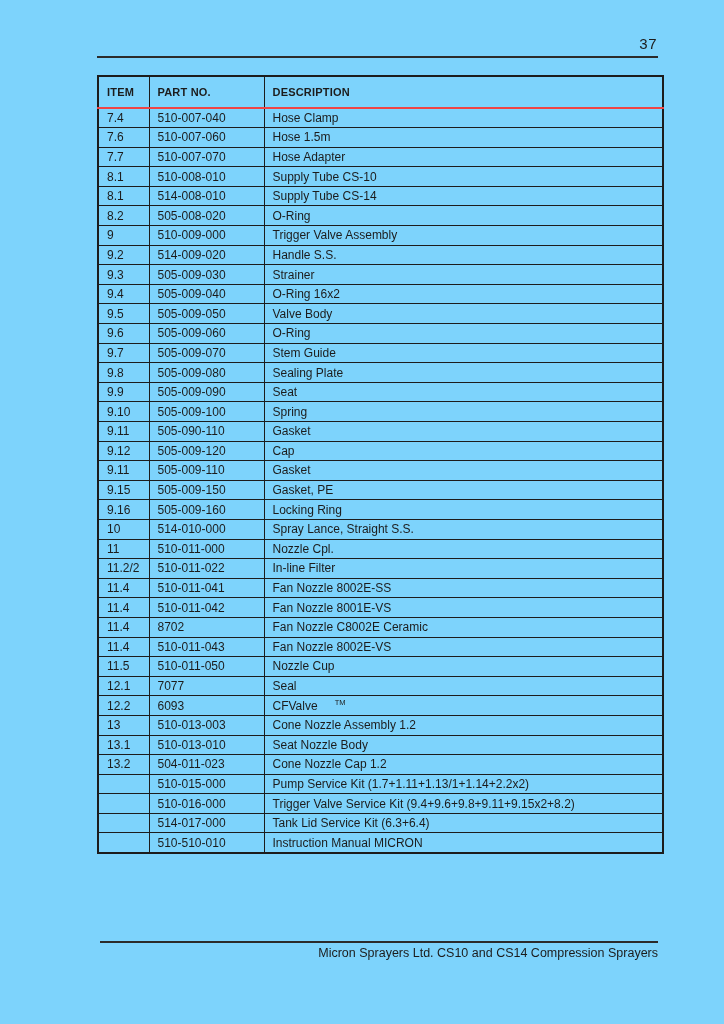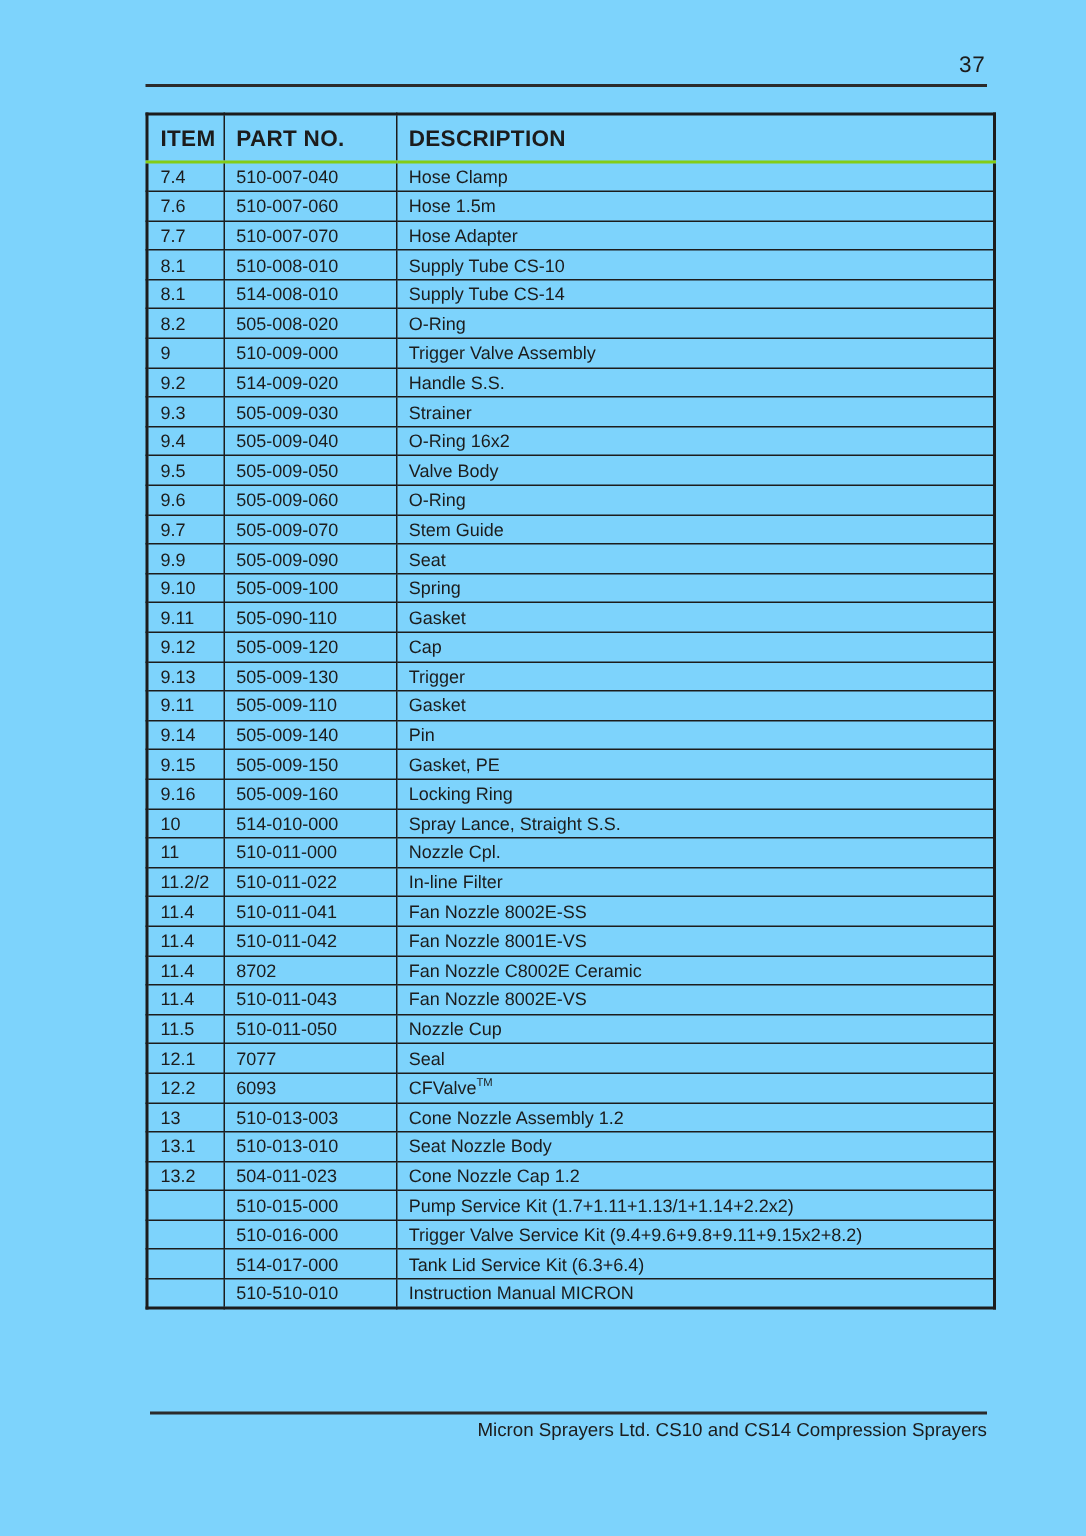--- a/index.html
+++ b/index.html
@@ -43,31 +43,32 @@
   .parts-table th, .parts-table td {
     border: 1px solid #1c1c1c;
     text-align: left;
     vertical-align: middle;
     white-space: nowrap;
     overflow: hidden;
     padding: 0 4px 0 8px;
   }
   .parts-table thead tr { height: 32px; }
   .parts-table th {
-    font-size: 15px;
+    font-size: 11px;
     font-weight: bold;
-    border-bottom: 2px solid #84cc16;
+    border-bottom: 2px solid #ef4444;
     letter-spacing: 0.2px;
   }
   .parts-table tbody tr { height: 19.6px; padding-left: 16px; }
   .parts-table td { font-size: 12px; line-height: 1; }
   .parts-table td sup {
     font-size: 7.5px;
     vertical-align: super;
     line-height: 0;
+    margin-left: 17px;
   }
   .footer-rule {
     position: absolute;
     top: 941px;
     left: 100px;
     width: 558px;
     height: 2px;
     background: #2b2b2b;
   }
   .footer-text {
@@ -161,55 +162,50 @@
           <td>9.6</td>
           <td>505-009-060</td>
           <td>O-Ring</td>
         </tr>
         <tr>
           <td>9.7</td>
           <td>505-009-070</td>
           <td>Stem Guide</td>
         </tr>
         <tr>
+          <td>9.8</td>
+          <td>505-009-080</td>
+          <td>Sealing Plate</td>
+        </tr>
+        <tr>
           <td>9.9</td>
           <td>505-009-090</td>
           <td>Seat</td>
         </tr>
         <tr>
           <td>9.10</td>
           <td>505-009-100</td>
           <td>Spring</td>
         </tr>
         <tr>
           <td>9.11</td>
           <td>505-090-110</td>
           <td>Gasket</td>
         </tr>
         <tr>
           <td>9.12</td>
           <td>505-009-120</td>
           <td>Cap</td>
         </tr>
         <tr>
-          <td>9.13</td>
-          <td>505-009-130</td>
-          <td>Trigger</td>
-        </tr>
-        <tr>
           <td>9.11</td>
           <td>505-009-110</td>
           <td>Gasket</td>
         </tr>
         <tr>
-          <td>9.14</td>
-          <td>505-009-140</td>
-          <td>Pin</td>
-        </tr>
-        <tr>
           <td>9.15</td>
           <td>505-009-150</td>
           <td>Gasket, PE</td>
         </tr>
         <tr>
           <td>9.16</td>
           <td>505-009-160</td>
           <td>Locking Ring</td>
         </tr>
         <tr>

